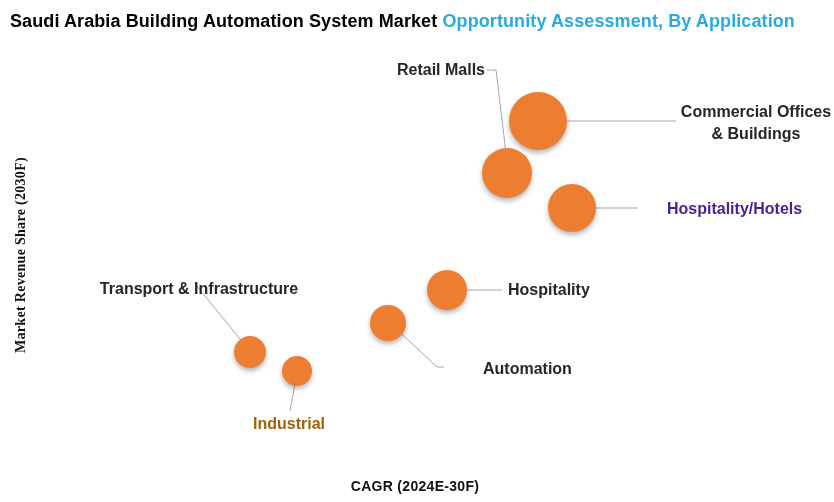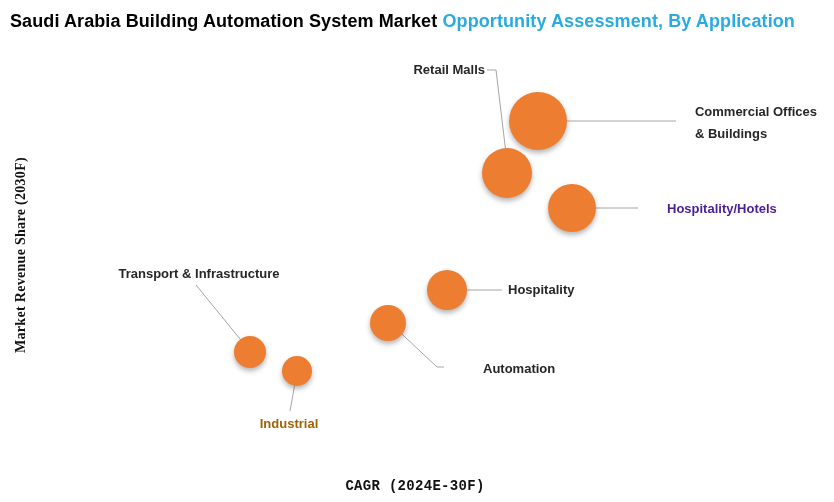--- a/index.html
+++ b/index.html
@@ -13,35 +13,35 @@
   }
   .title .accent{font-weight:600;}
   .y-axis-label{
     position:absolute;left:21px;top:255px;
     transform:translate(-50%,-50%) rotate(-90deg);
     font-family:"Liberation Serif",serif;font-weight:700;font-size:14px;
     color:#111;white-space:nowrap;letter-spacing:.3px;
   }
   .x-axis-label{
     position:absolute;left:415px;top:486px;transform:translate(-50%,-50%);
-    font-family:Liberation Mono, monospace;font-weight:700;font-size:14px;
+    font-family:Liberation Sans, sans-serif;font-weight:700;font-size:14px;
     color:#111;white-space:nowrap;letter-spacing:.3px;
   }
   svg.leader-layer{position:absolute;left:0;top:0;width:834px;height:502px;}
   .bubble{
     position:absolute;border-radius:50%;
     box-shadow:0 3px 5px rgba(90,90,90,.45);
   }
   .bubble-label{
-    position:absolute;font-size:13px;font-weight:600;color:#262626;
+    position:absolute;font-size:16px;font-weight:600;color:#262626;
     white-space:nowrap;line-height:22px;
   }
   .align-left{transform:translate(0,-50%);}
   .align-right{transform:translate(-100%,-50%);}
-  .align-center{transform:translate(-50%,-50%);}
+  .align-center{transform:translate(-50%,-50%);text-align:center;}
 </style>
 </head>
 <body>
 
 <div class="stage">
   <div class="title"><span>Saudi Arabia Building Automation System Market </span><span class="accent" style="color: rgb(41, 171, 226);">Opportunity Assessment, By Application</span></div>
 
   <div class="y-axis-label">Market Revenue Share (2030F)</div>
   <div class="x-axis-label">CAGR (2024E-30F)</div>
 
@@ -63,16 +63,16 @@
       <div class="bubble" style="left: 370px; top: 305px; width: 36px; height: 36px; background: rgb(237, 125, 49);"></div>
       <div class="bubble" style="left: 234px; top: 336px; width: 32px; height: 32px; background: rgb(237, 125, 49);"></div>
       <div class="bubble" style="left: 282px; top: 356px; width: 30px; height: 30px; background: rgb(237, 125, 49);"></div>
     </div>
   <div>
       <div class="bubble-label align-center" style="left: 756px; top: 123px; color: rgb(38, 38, 38);">Commercial Offices<br>&amp; Buildings</div>
       <div class="bubble-label align-right" style="left: 485px; top: 70px; color: rgb(38, 38, 38);">Retail Malls</div>
       <div class="bubble-label align-left" style="left: 667px; top: 209px; color: #4c1d95;">Hospitality/Hotels</div>
       <div class="bubble-label align-left" style="left: 508px; top: 290px; color: rgb(38, 38, 38);">Hospitality</div>
       <div class="bubble-label align-left" style="left: 483px; top: 369px; color: rgb(38, 38, 38);">Automation</div>
-      <div class="bubble-label align-center" style="left: 199px; top: 274px; color: rgb(38, 38, 38);">Transport &amp; Infrastructure</div>
+      <div class="bubble-label align-center" style="left: 199px; top: 289px; color: rgb(38, 38, 38);">Transport &amp; Infrastructure</div>
       <div class="bubble-label align-center" style="left: 289px; top: 424px; color: #a16207;">Industrial</div>
     </div>
 </div>
 
 </body></html>

